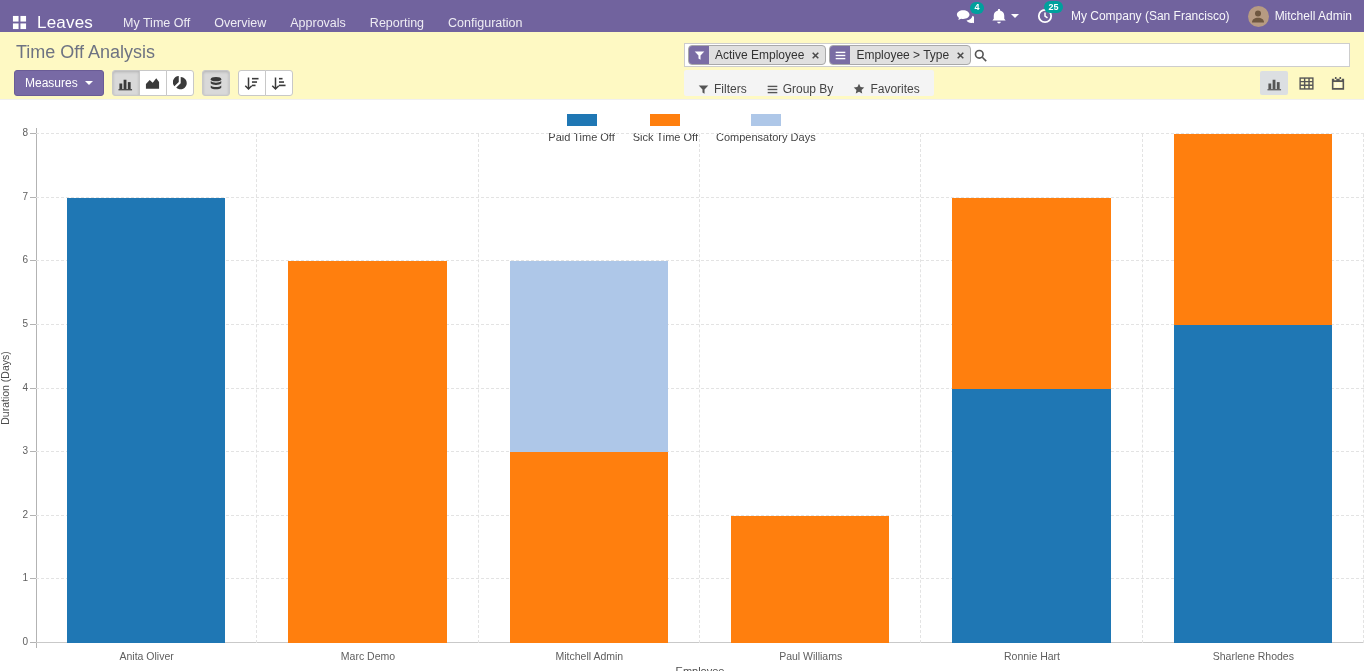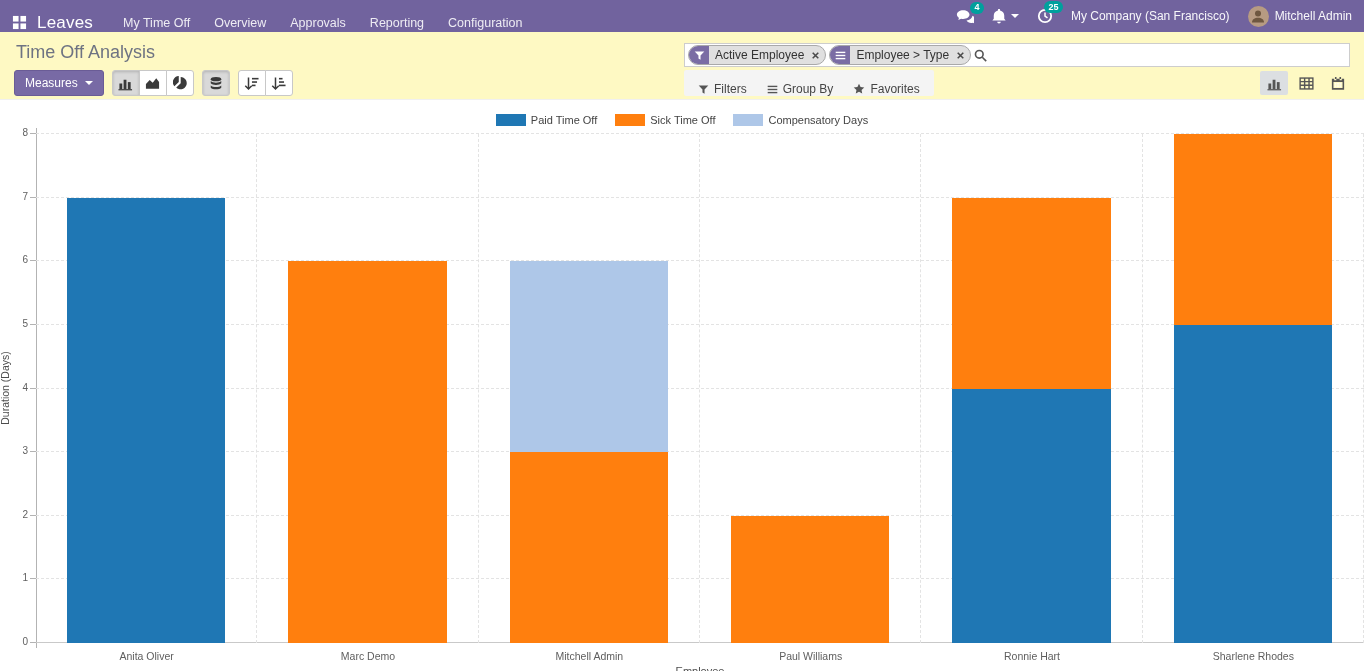--- a/index.html
+++ b/index.html
@@ -26,21 +26,21 @@
   .user-menu { display:flex; align-items:center; cursor:pointer; }
 
   
   .control-panel { position:relative; height:68px; background:#fef9c3; border-bottom:1px solid #f0f0f0; }
   .page-title { position:absolute; left:16px; top:10px; font-size:18px; font-weight:normal; color:#6e7382; }
 
   .search-box { position:absolute; top:11px; right:14px; width:666px; height:24px;
                 border:1px solid #cdcdcd; background:#fff; display:flex; align-items:center;
                 gap:3px; padding:1px 3px; }
   .facet { height:20px; display:flex; align-items:stretch; border:1px solid #a9a9a9;
-           border-radius:10px; background:#e0e0e0; font-size:12px; color:#333; overflow:hidden; flex:0 0 auto; }
+           border-radius:4px; background:#e0e0e0; font-size:12px; color:#333; overflow:hidden; flex:0 0 auto; }
   .facet-icon { width:20px; background:#7a6da4; color:#fff; display:flex; align-items:center; justify-content:center; }
   .facet-label { padding:0 6px; display:flex; align-items:center; white-space:nowrap; }
   .facet-remove { padding:0 6px 0 2px; display:flex; align-items:center; font-size:10px;
                   font-weight:bold; color:#4a4a4a; cursor:pointer; }
   .search-input { border:none; outline:none; flex:1; font-size:12.5px; color:#333; min-width:40px; background:transparent; }
   .search-input::placeholder { color:#a3a3a3; }
   .search-glass { color:#555; margin-right:5px; display:inline-flex; cursor:pointer; }
 
   .left-toolbar { position:absolute; top:38px; left:14px; display:flex; align-items:center; }
   .measures-btn { background:#786aa5; border:1px solid #6a5c96; color:#fff; font-size:12px;
@@ -62,21 +62,21 @@
 
   .view-switcher { position:absolute; top:39px; right:12px; display:flex; gap:4px; }
   .vs-btn { width:28px; height:24px; display:flex; align-items:center; justify-content:center;
             color:#565656; border-radius:2px; cursor:pointer; }
   .vs-btn.active { background:#dcdfe2; }
 
   
   .chart-area { position:relative; height:571px; background:#fff; }
   .legend { position:absolute; top:14px; left:0; right:0; display:flex; justify-content:center;
             gap:18px; font-size:11px; color:#444; }
-  .legend-item { display:flex; align-items:center; gap:5px; cursor:pointer; }
+  .legend-item { display:flex; align-items:center; gap:5px; cursor:pointer;flex-direction:column; }
   .legend-swatch { width:30px; height:12px; display:inline-block; }
 
   .plot { position:absolute; left:36px; top:34px; right:0; height:509px; }
   .axis-y-line { position:absolute; left:0; top:-6px; bottom:-5px; width:1px; background:#b3b3b3; }
   .axis-x-line { position:absolute; left:0; right:0; bottom:0; height:1px; background:#c9c9c9; }
   .gridline-h { position:absolute; left:0; right:0; height:0; border-top:1px dashed #e3e3e3; }
   .y-tick-mark { position:absolute; left:-6px; width:6px; height:1px; background:#b3b3b3; }
   .y-tick-label { position:absolute; left:-36px; width:28px; text-align:right; font-size:10px; color:#606060; }
   .bar-group { position:absolute; top:0; bottom:0; border-right:1px dashed #e3e3e3; }
   .bar-segment { position:absolute; left:14%; width:72%; }

